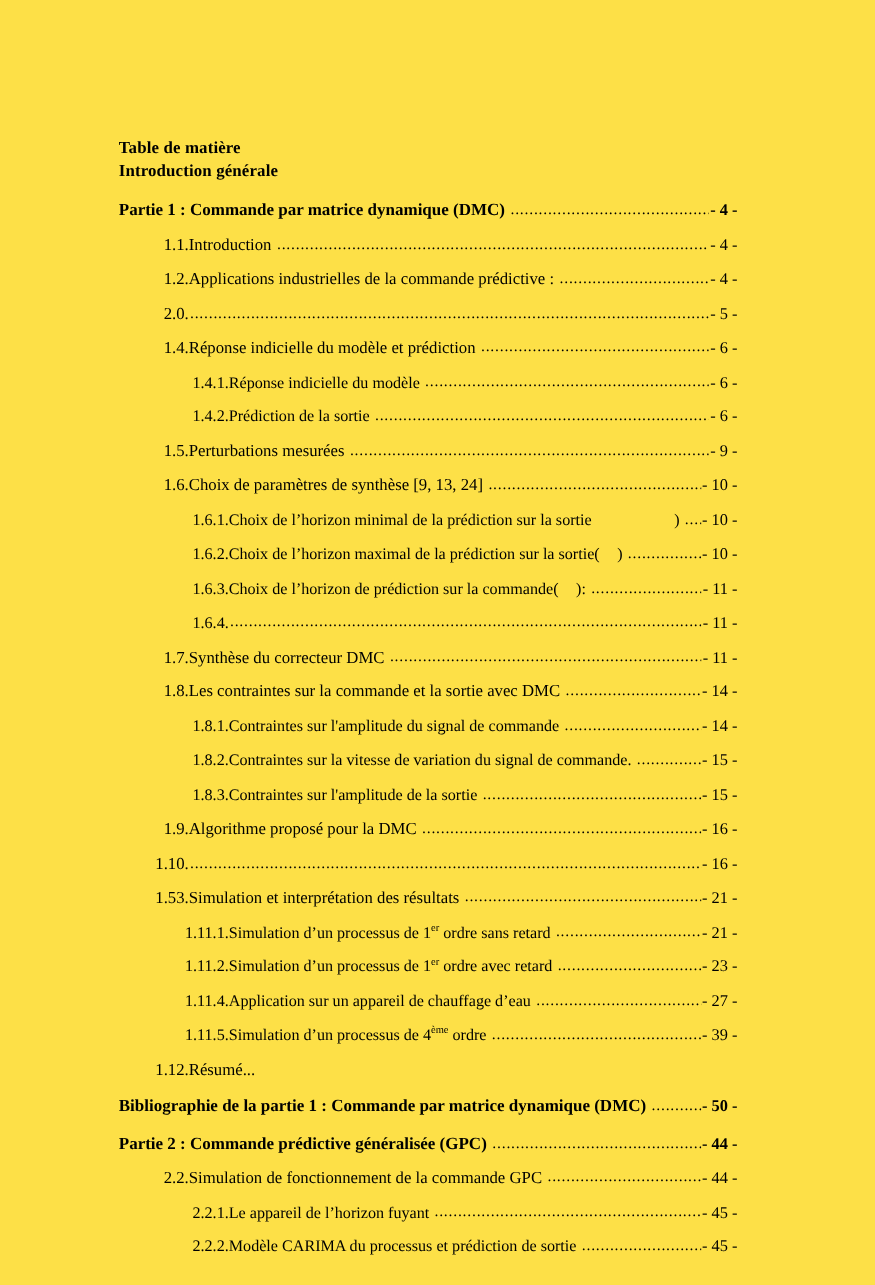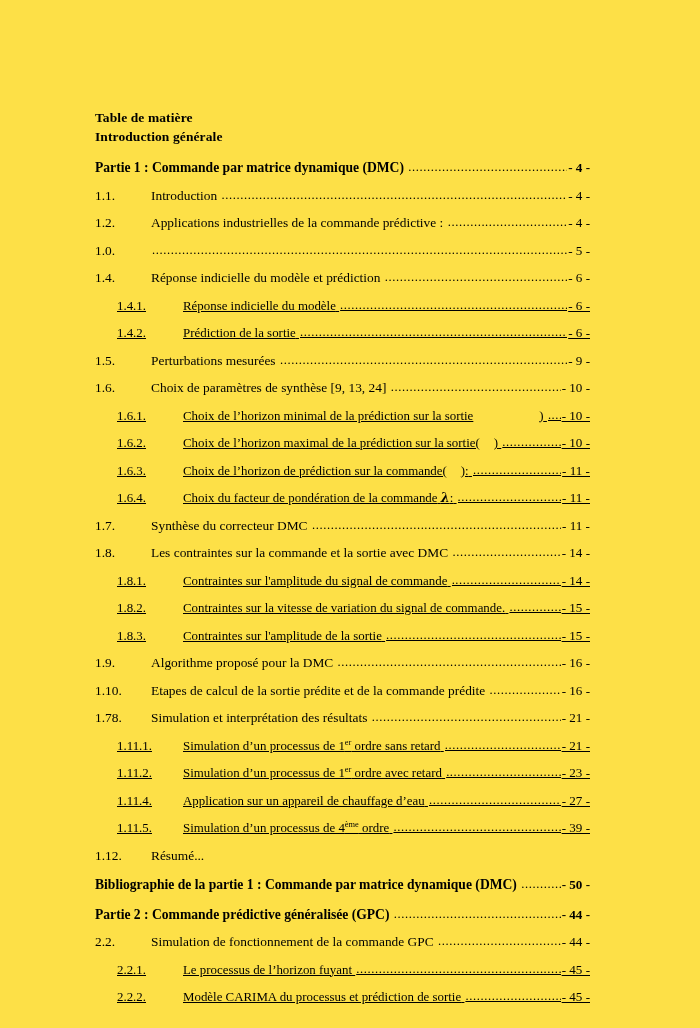--- a/index.html
+++ b/index.html
@@ -34,23 +34,24 @@
   }
 
   
   .toc-entry {
     display: flex;
     align-items: baseline;
     font-size: 13.3px;
     line-height: 15px;
     margin-top: 11.5px;
     white-space: nowrap;
+    text-align: right;
   }
   .toc-entry.lvl1 { padding-left: 0;   font-size: 13.4px; }
-  .toc-entry.lvl2 { padding-left: 22px; font-size: 12.9px; text-decoration: underline; }
+  .toc-entry.lvl2 { padding-left: 22px; font-size: 12.9px; }
 
   .toc-entry.part {
     font-weight: bold;
     font-size: 13.6px;
     margin-top: 14px;
   }
 
   
   .num {
     flex: 0 0 auto;
@@ -130,21 +131,21 @@
         <span class="leader"></span>
         <span class="pageno">- 4 -</span>
       </div>
       <div class="toc-entry lvl1">
         <span class="num">1.2.</span>
         <span class="label"><span>Applications industrielles de la commande prédictive :</span>&nbsp;</span>
         <span class="leader"></span>
         <span class="pageno">- 4 -</span>
       </div>
       <div class="toc-entry lvl1">
-        <span class="num">1.0.</span>
+        <span class="num">2.0.</span>
         <span class="leader"></span>
         <span class="pageno">- 5 -</span>
       </div>
       <div class="toc-entry lvl1">
         <span class="num">1.4.</span>
         <span class="label"><span>Réponse indicielle du modèle et prédiction</span>&nbsp;</span>
         <span class="leader"></span>
         <span class="pageno">- 6 -</span>
       </div>
       <div class="toc-entry lvl2">
@@ -184,21 +185,20 @@
         <span class="pageno">- 10 -</span>
       </div>
       <div class="toc-entry lvl2">
         <span class="num">1.6.3.</span>
         <span class="label"><span>Choix de l’horizon de prédiction sur la commande(</span><span class="eqgap-sm"></span><span>):</span>&nbsp;</span>
         <span class="leader"></span>
         <span class="pageno">- 11 -</span>
       </div>
       <div class="toc-entry lvl2">
         <span class="num">1.6.4.</span>
-        <span class="label"><span>Choix du facteur de pondération de la commande</span> <span class="lambda">λ</span><span>:</span>&nbsp;</span>
         <span class="leader"></span>
         <span class="pageno">- 11 -</span>
       </div>
       <div class="toc-entry lvl1">
         <span class="num">1.7.</span>
         <span class="label"><span>Synthèse du correcteur DMC</span>&nbsp;</span>
         <span class="leader"></span>
         <span class="pageno">- 11 -</span>
       </div>
       <div class="toc-entry lvl1">
@@ -226,26 +226,25 @@
         <span class="pageno">- 15 -</span>
       </div>
       <div class="toc-entry lvl1">
         <span class="num">1.9.</span>
         <span class="label"><span>Algorithme proposé pour la DMC</span>&nbsp;</span>
         <span class="leader"></span>
         <span class="pageno">- 16 -</span>
       </div>
       <div class="toc-entry lvl1">
         <span class="num">1.10.</span>
-        <span class="label"><span>Etapes de calcul de la sortie prédite et de la commande prédite</span>&nbsp;</span>
         <span class="leader"></span>
         <span class="pageno">- 16 -</span>
       </div>
       <div class="toc-entry lvl1">
-        <span class="num">1.78.</span>
+        <span class="num">1.53.</span>
         <span class="label"><span>Simulation et interprétation des résultats</span>&nbsp;</span>
         <span class="leader"></span>
         <span class="pageno">- 21 -</span>
       </div>
       <div class="toc-entry lvl2">
         <span class="num">1.11.1.</span>
         <span class="label"><span>Simulation d’un processus de  1</span><sup>er</sup><span> ordre sans retard</span>&nbsp;</span>
         <span class="leader"></span>
         <span class="pageno">- 21 -</span>
       </div>
@@ -284,21 +283,21 @@
         <span class="pageno">- 44 -</span>
       </div>
       <div class="toc-entry lvl1">
         <span class="num">2.2.</span>
         <span class="label"><span>Simulation de fonctionnement de la commande GPC</span>&nbsp;</span>
         <span class="leader"></span>
         <span class="pageno">- 44 -</span>
       </div>
       <div class="toc-entry lvl2">
         <span class="num">2.2.1.</span>
-        <span class="label"><span>Le processus de l’horizon fuyant</span>&nbsp;</span>
+        <span class="label"><span>Le appareil de l’horizon fuyant</span>&nbsp;</span>
         <span class="leader"></span>
         <span class="pageno">- 45 -</span>
       </div>
       <div class="toc-entry lvl2">
         <span class="num">2.2.2.</span>
         <span class="label"><span>Modèle CARIMA du processus et prédiction de sortie</span>&nbsp;</span>
         <span class="leader"></span>
         <span class="pageno">- 45 -</span>
       </div>
     </div>

